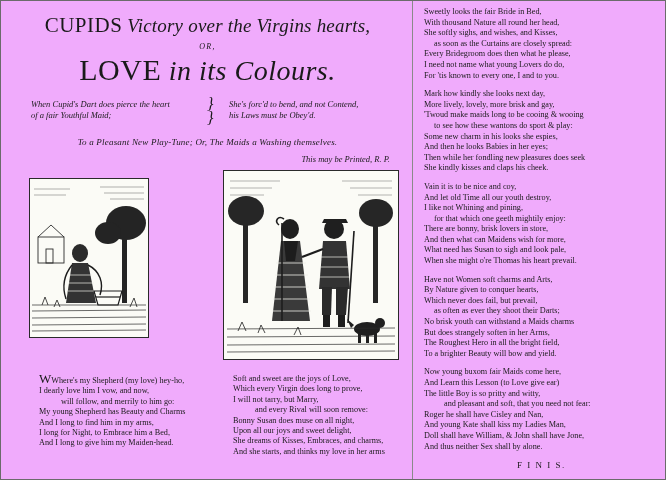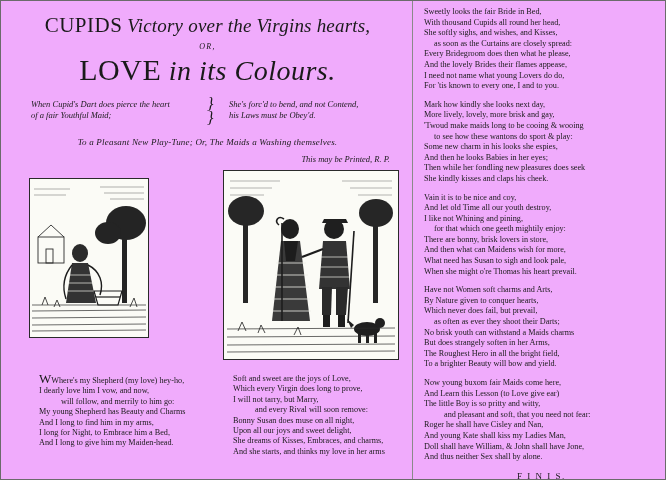--- a/index.html
+++ b/index.html
@@ -373,25 +373,24 @@
         <div class="verse-line">She dreams of Kisses, Embraces, and charms,</div>
         <div class="verse-line">And she starts, and thinks my love in her arms</div>
       </div>
     </div>
   </div>
 
   <div class="right-col">
 
     <div class="rc-stanza">
       <div class="rc-line">Sweetly looks the fair Bride in Bed,</div>
-      <div class="rc-line">With thousand Cupids all round her head,</div>
+      <div class="rc-line">With thousand Nature all round her head,</div>
       <div class="rc-line">She softly sighs, and wishes, and Kisses,</div>
       <div class="rc-line ind1">as soon as the Curtains are closely spread:</div>
       <div class="rc-line">Every Bridegroom does then what he please,</div>
-      <div class="rc-line">And the lovely Brides their flames appease,</div>
       <div class="rc-line">I need not name what young Lovers do do,</div>
       <div class="rc-line">For 'tis known to every one, I and to you.</div>
     </div>
 
     <div class="rc-stanza">
       <div class="rc-line">Mark how kindly she looks next day,</div>
       <div class="rc-line">More lively, lovely, more brisk and gay,</div>
       <div class="rc-line">'Twoud make maids long to be cooing &amp; wooing</div>
       <div class="rc-line ind1">to see how these wantons do sport &amp; play:</div>
       <div class="rc-line">Some new charm in his looks she espies,</div>

